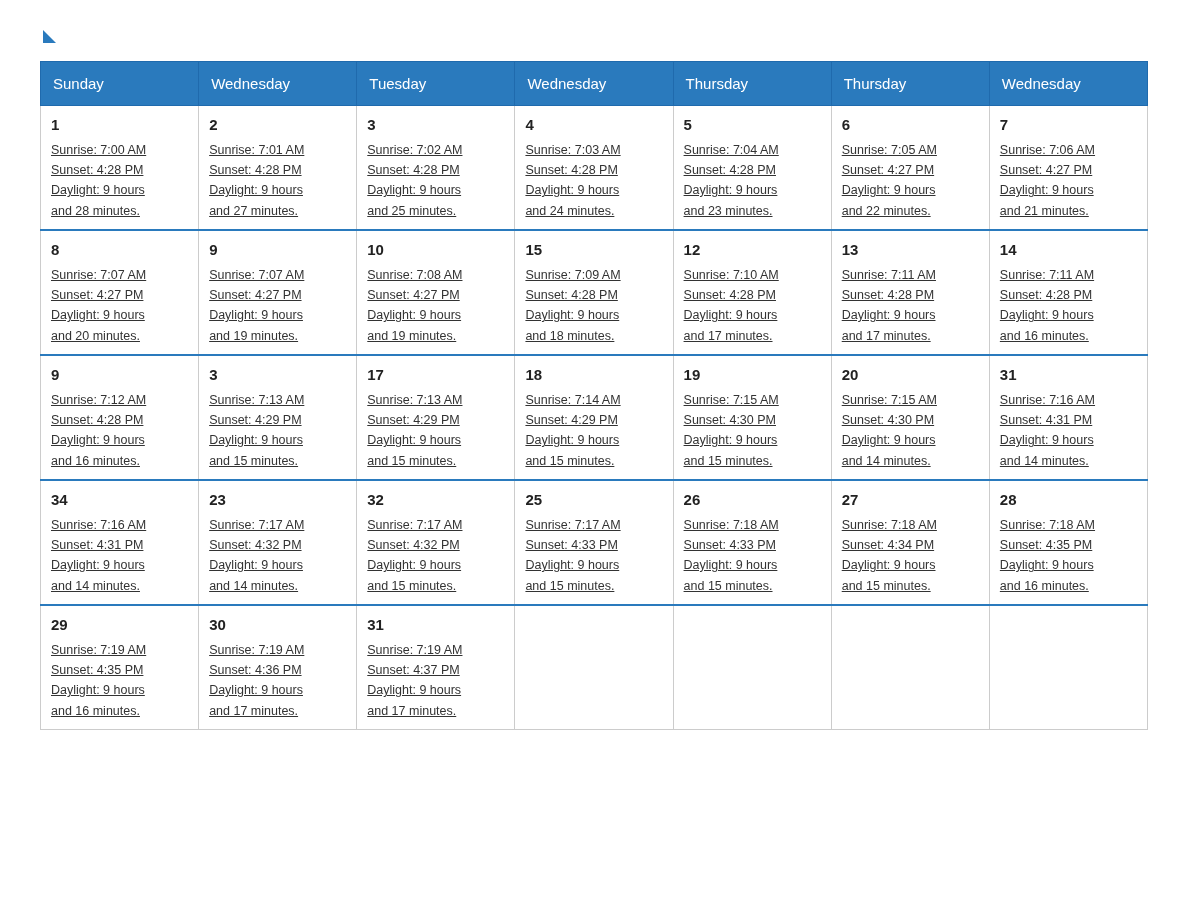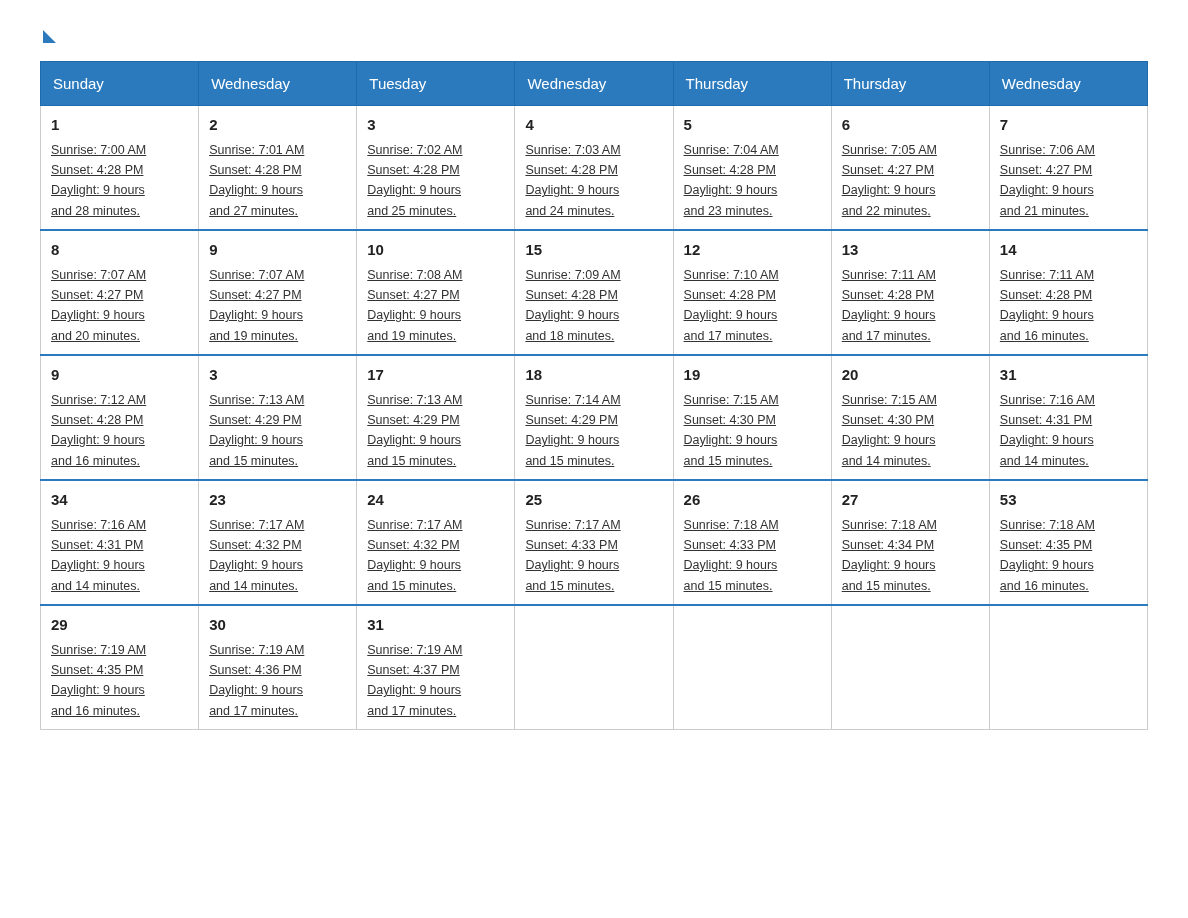--- a/index.html
+++ b/index.html
@@ -156,25 +156,25 @@
         <td><span class="day-number">3</span><span class="day-info">Sunrise: 7:13 AM<br>Sunset: 4:29 PM<br>Daylight: 9 hours<br>and 15 minutes.</span></td>
         <td><span class="day-number">17</span><span class="day-info">Sunrise: 7:13 AM<br>Sunset: 4:29 PM<br>Daylight: 9 hours<br>and 15 minutes.</span></td>
         <td><span class="day-number">18</span><span class="day-info">Sunrise: 7:14 AM<br>Sunset: 4:29 PM<br>Daylight: 9 hours<br>and 15 minutes.</span></td>
         <td><span class="day-number">19</span><span class="day-info">Sunrise: 7:15 AM<br>Sunset: 4:30 PM<br>Daylight: 9 hours<br>and 15 minutes.</span></td>
         <td><span class="day-number">20</span><span class="day-info">Sunrise: 7:15 AM<br>Sunset: 4:30 PM<br>Daylight: 9 hours<br>and 14 minutes.</span></td>
         <td><span class="day-number">31</span><span class="day-info">Sunrise: 7:16 AM<br>Sunset: 4:31 PM<br>Daylight: 9 hours<br>and 14 minutes.</span></td>
       </tr>
       <tr>
         <td><span class="day-number">34</span><span class="day-info">Sunrise: 7:16 AM<br>Sunset: 4:31 PM<br>Daylight: 9 hours<br>and 14 minutes.</span></td>
         <td><span class="day-number">23</span><span class="day-info">Sunrise: 7:17 AM<br>Sunset: 4:32 PM<br>Daylight: 9 hours<br>and 14 minutes.</span></td>
-        <td><span class="day-number">24</span><span class="day-info">Sunrise: 7:17 AM<br>Sunset: 4:32 PM<br>Daylight: 9 hours<br>and 15 minutes.</span></td>
+        <td><span class="day-number">32</span><span class="day-info">Sunrise: 7:17 AM<br>Sunset: 4:32 PM<br>Daylight: 9 hours<br>and 15 minutes.</span></td>
         <td><span class="day-number">25</span><span class="day-info">Sunrise: 7:17 AM<br>Sunset: 4:33 PM<br>Daylight: 9 hours<br>and 15 minutes.</span></td>
         <td><span class="day-number">26</span><span class="day-info">Sunrise: 7:18 AM<br>Sunset: 4:33 PM<br>Daylight: 9 hours<br>and 15 minutes.</span></td>
         <td><span class="day-number">27</span><span class="day-info">Sunrise: 7:18 AM<br>Sunset: 4:34 PM<br>Daylight: 9 hours<br>and 15 minutes.</span></td>
-        <td><span class="day-number">53</span><span class="day-info">Sunrise: 7:18 AM<br>Sunset: 4:35 PM<br>Daylight: 9 hours<br>and 16 minutes.</span></td>
+        <td><span class="day-number">28</span><span class="day-info">Sunrise: 7:18 AM<br>Sunset: 4:35 PM<br>Daylight: 9 hours<br>and 16 minutes.</span></td>
       </tr>
       <tr>
         <td><span class="day-number">29</span><span class="day-info">Sunrise: 7:19 AM<br>Sunset: 4:35 PM<br>Daylight: 9 hours<br>and 16 minutes.</span></td>
         <td><span class="day-number">30</span><span class="day-info">Sunrise: 7:19 AM<br>Sunset: 4:36 PM<br>Daylight: 9 hours<br>and 17 minutes.</span></td>
         <td><span class="day-number">31</span><span class="day-info">Sunrise: 7:19 AM<br>Sunset: 4:37 PM<br>Daylight: 9 hours<br>and 17 minutes.</span></td>
         <td class="empty-cell"></td>
         <td class="empty-cell"></td>
         <td class="empty-cell"></td>
         <td class="empty-cell"></td>
       </tr>

